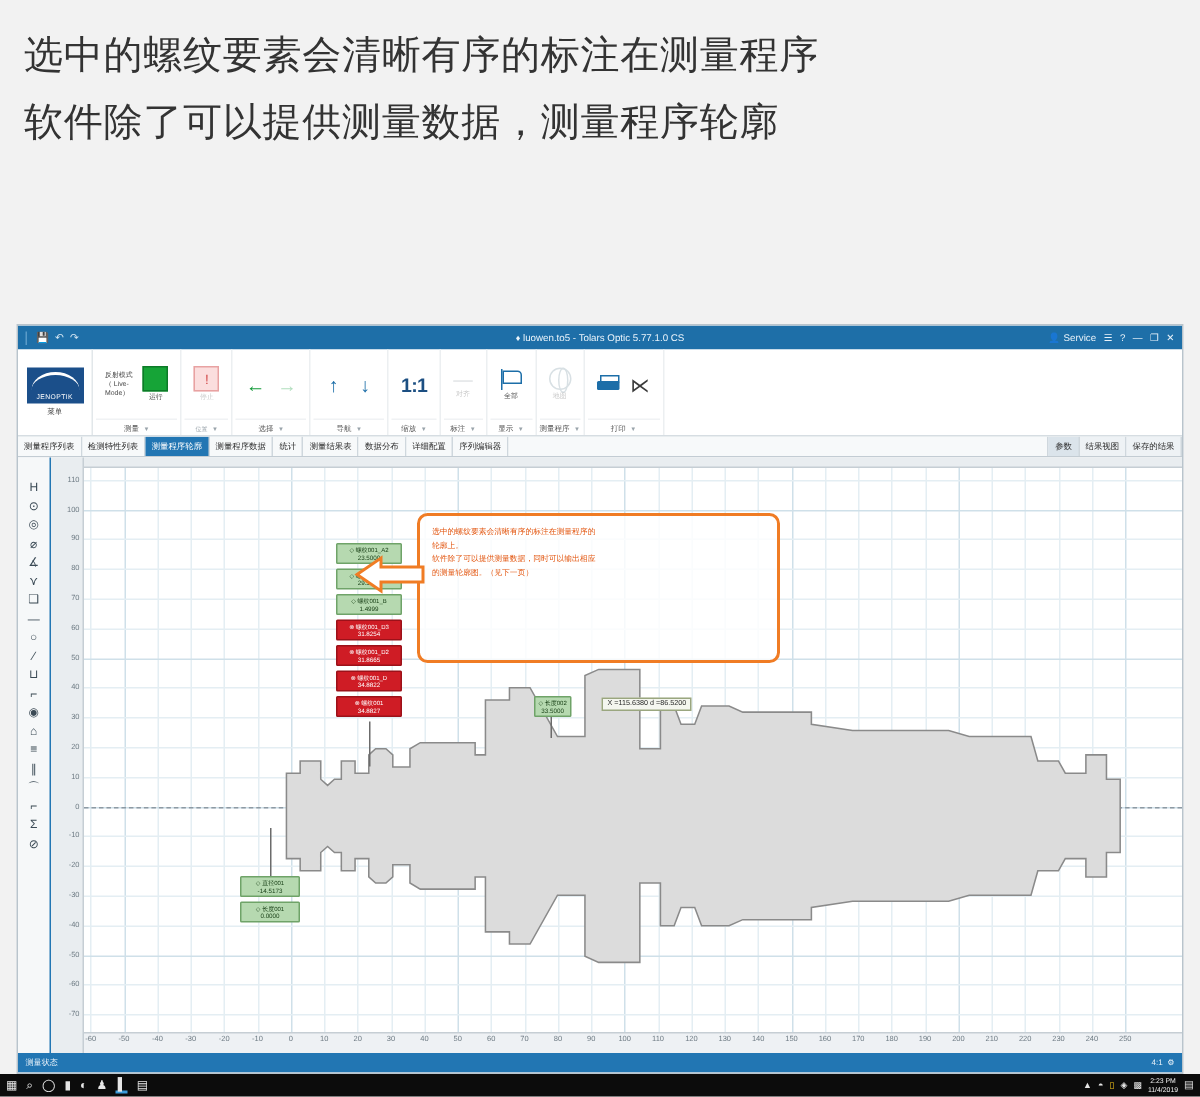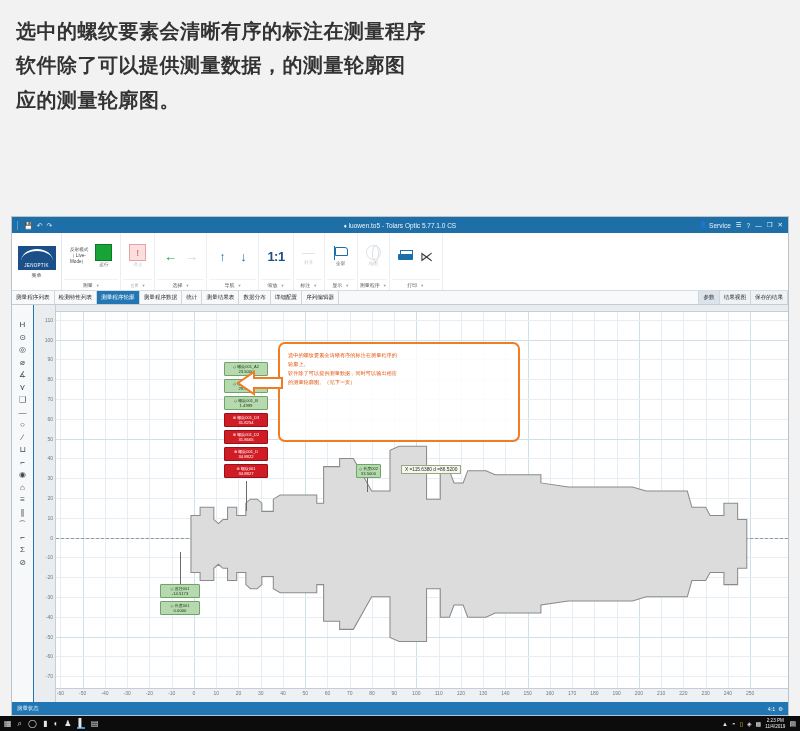--- a/index.html
+++ b/index.html
@@ -9,25 +9,25 @@
     font-family: "Liberation Sans", "DejaVu Sans", sans-serif;
     overflow: hidden;
   }
 
   
   #intro {
     padding: 14px 16px 0 16px;
     height: 216px;
   }
   #intro p {
-    font-size: 20px;
+    font-size: 26px;
     line-height: 1.72;
     color: #333333;
     letter-spacing: 0.5px;
-    font-weight: 700;
+    font-weight: 400;
   }
 
   
   #app {
     position: absolute;
     left: 11px; top: 216px;
     width: 778px; height: 500px;
     background: #ffffff;
     border: 1px solid #b9c4cc;
     overflow: hidden;
@@ -254,22 +254,21 @@
   #taskbar .tb-ic { font-size: 8px; color: #e6e6e6; line-height: 1; }
   #taskbar .act { border-bottom: 2px solid #3b9ad9; padding: 0 1px; }
   #taskbar .tray { margin-left: auto; display: flex; align-items: center; gap: 4px; }
   #taskbar .clock { font-size: 4.6px; color:#f0f0f0; text-align: center; line-height: 1.2; }
 </style>
 </head>
 <body>
 
 <div id="intro">
   <p>选中的螺纹要素会清晰有序的标注在测量程序</p>
-  <p>软件除了可以提供测量数据，的测量轮廓图</p>
-  <p>应的测量轮廓图。</p>
+  <p>软件除了可以提供测量数据，测量程序轮廓</p>
 </div>
 
 <div id="app">
 
   <div class="titlebar">
     <div class="tb-left">
       <span class="tb-sep"></span>
       <span class="tb-ico">💾</span>
       <span class="tb-ico">↶</span>
       <span class="tb-ico">↷</span>

